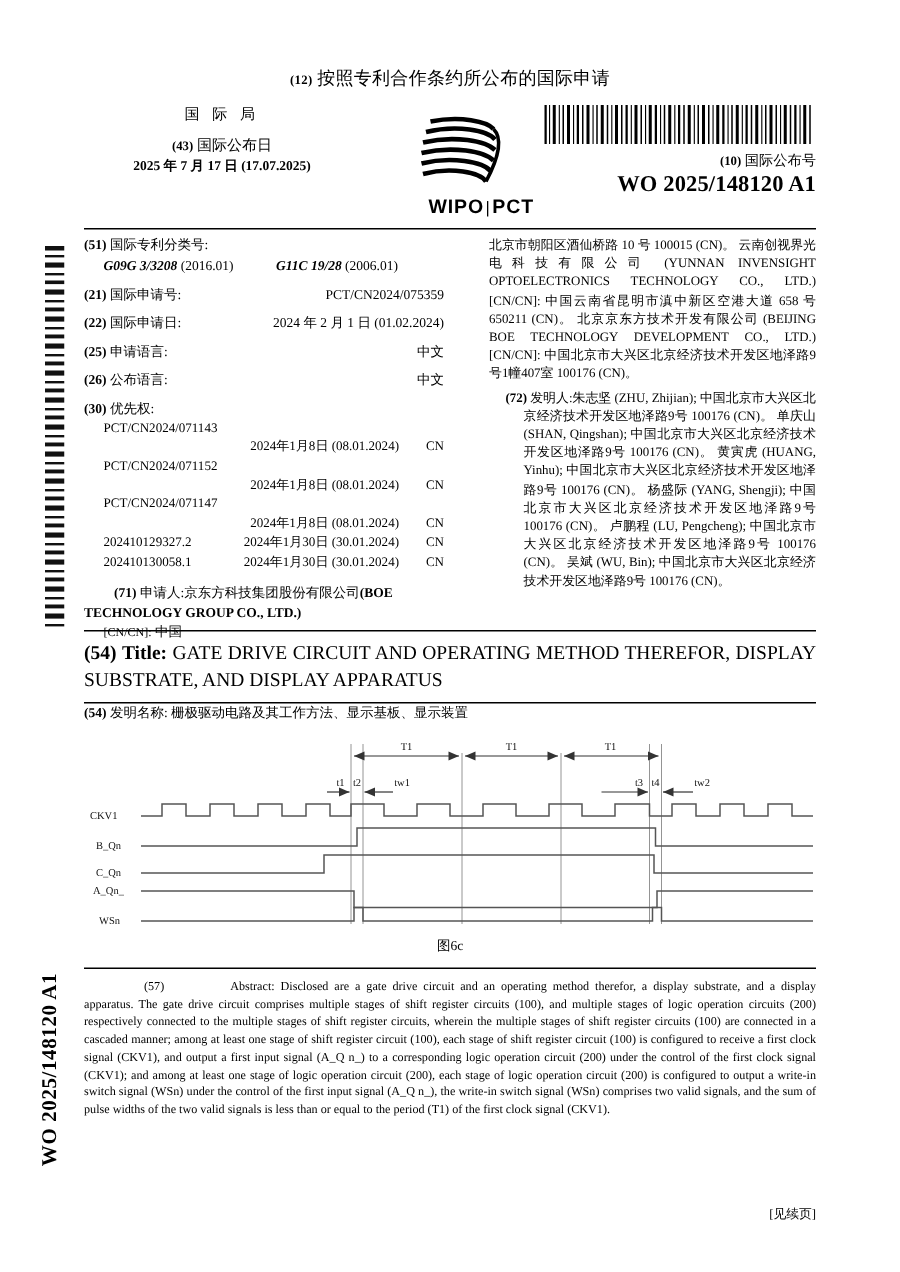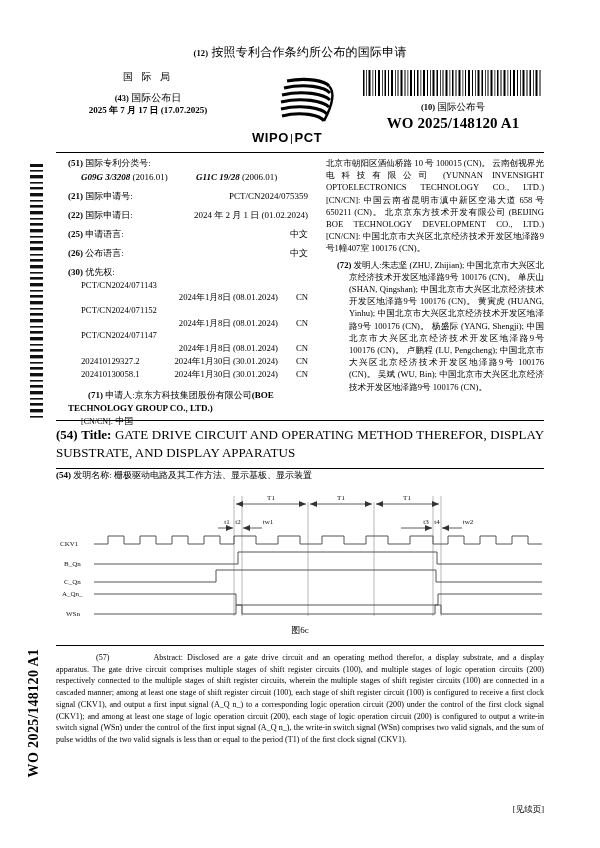--- a/index.html
+++ b/index.html
@@ -13,40 +13,40 @@
   .h12 b{font-weight:bold;}
   .hdr-row{position:relative;height:78px;margin-top:9px;}
 
   .h19blk{position:absolute;left:2px;top:0px;width:180px;text-align:center;line-height:1.35;}
   .h19blk .l1{font-size:10.5px;}
   .h19blk .l2{font-size:10px;letter-spacing:3px;}
   .h19blk .l3{font-size:10px;margin-top:7px;}
   .h19blk .l4{font-size:9px;font-weight:bold;}
   .tagn{font-size:8.5px;font-weight:bold;}
 
-  .wipo{position:absolute;left:196px;top:4px;width:104px;text-align:left;}
+  .wipo{position:absolute;left:196px;top:4px;width:104px;text-align:right;}
   .wipo svg{display:block;margin:0 auto;}
   .wipo .wname{font-family:"Liberation Sans",sans-serif;font-weight:bold;
        font-size:13px;letter-spacing:.6px;margin-top:2px;}
   .wipo .wname .sep{font-weight:normal;font-size:11px;padding:0 1px;}
 
-  .h10blk{position:absolute;left:306px;top:0;width:182px;text-align:center;}
+  .h10blk{position:absolute;left:306px;top:0;width:182px;text-align:right;}
   .barcode{height:26px;width:182px;display:block;}
   .h10blk .l1{font-size:9.5px;margin-top:5px;}
   .h10blk .l2{font-size:15px;font-weight:bold;margin-top:1px;letter-spacing:.1px;}
 
   .rule{position:absolute;left:56px;width:488px;border-top:1px solid #000;}
   .rule.r1{top:152px;}
   .rule.r2{top:420px;}
   .rule.r3{top:468px;}
   .rule.r4{top:645px;}
 
   
   .bib{position:absolute;left:56px;top:157px;width:488px;height:258px;}
-  .colL{position:absolute;left:12px;top:0;width:240px;}
+  .colL{position:absolute;left:0;top:0;width:240px;}
   .colR{position:absolute;left:270px;top:0;width:218px;
         font-size:8.6px;line-height:1.42;text-align:justify;}
 
   .fld{position:relative;font-size:9px;line-height:1.4;margin-bottom:6.5px;}
   .fld .tag{font-weight:bold;}
   .fld .lbl{}
   .fld .val{float:right;}
   .fld:after{content:"";display:table;clear:both;}
 
   .ipc{margin-top:1px;padding-left:13px;font-size:9px;}

